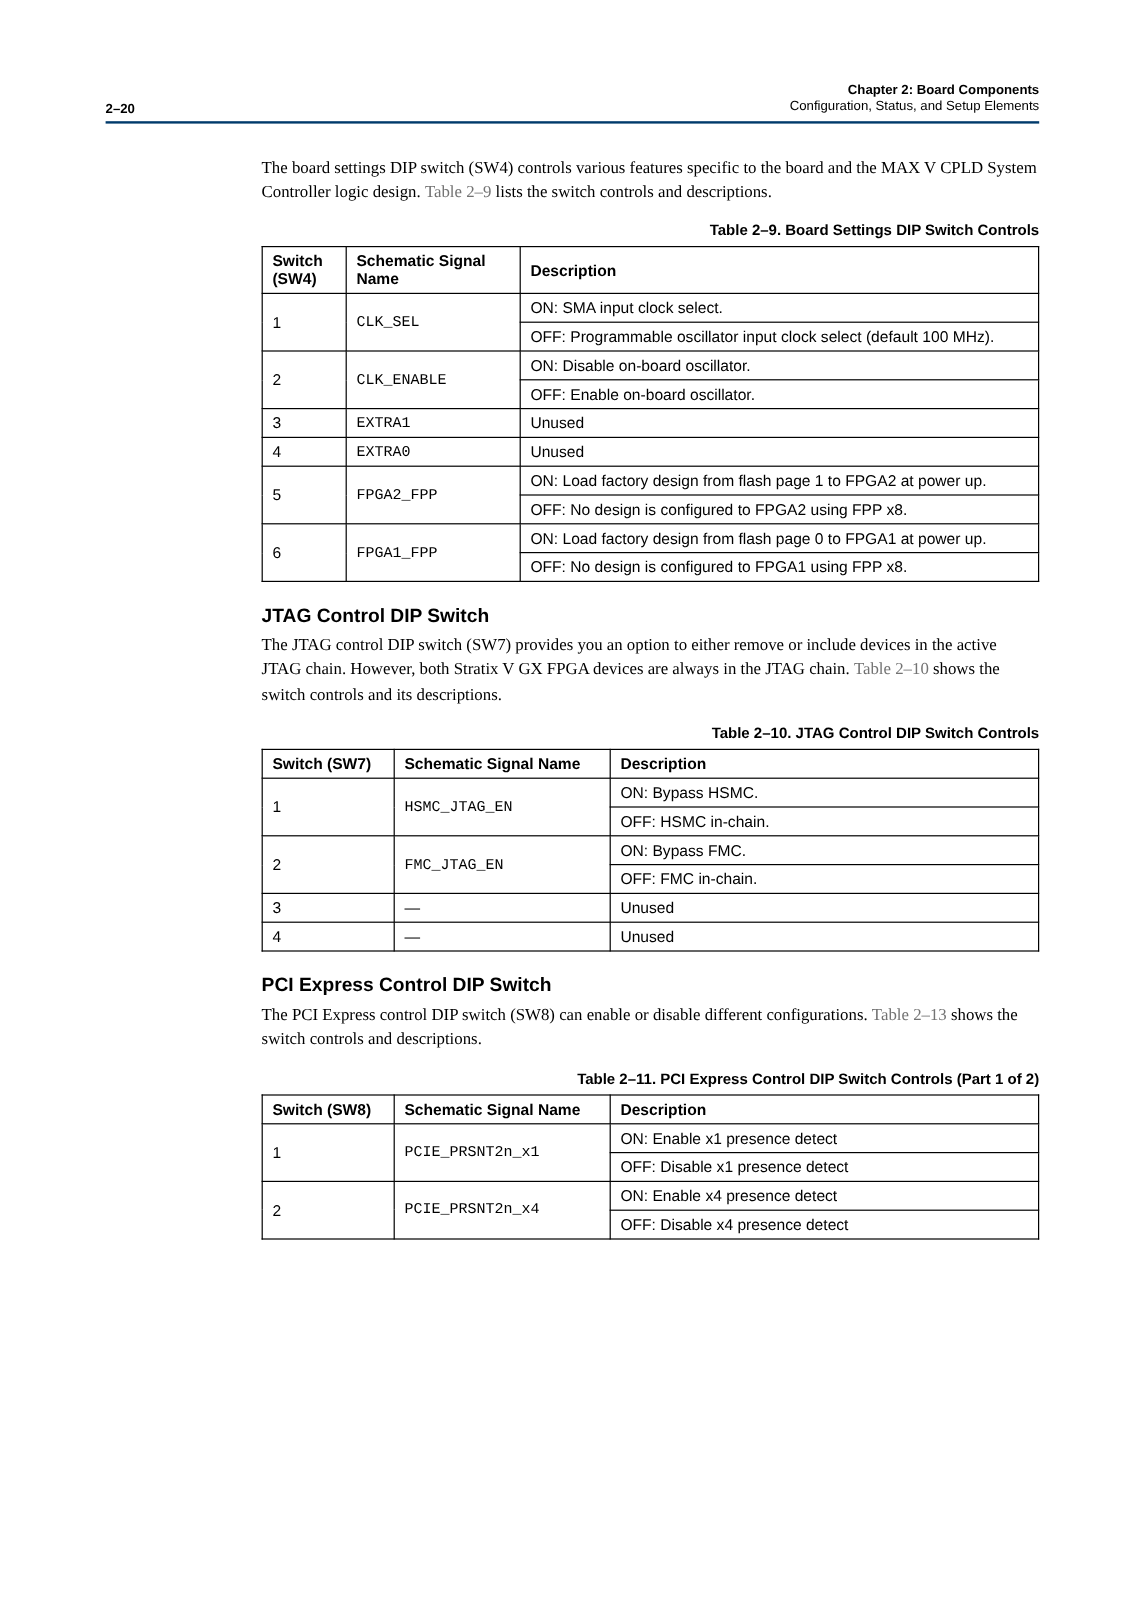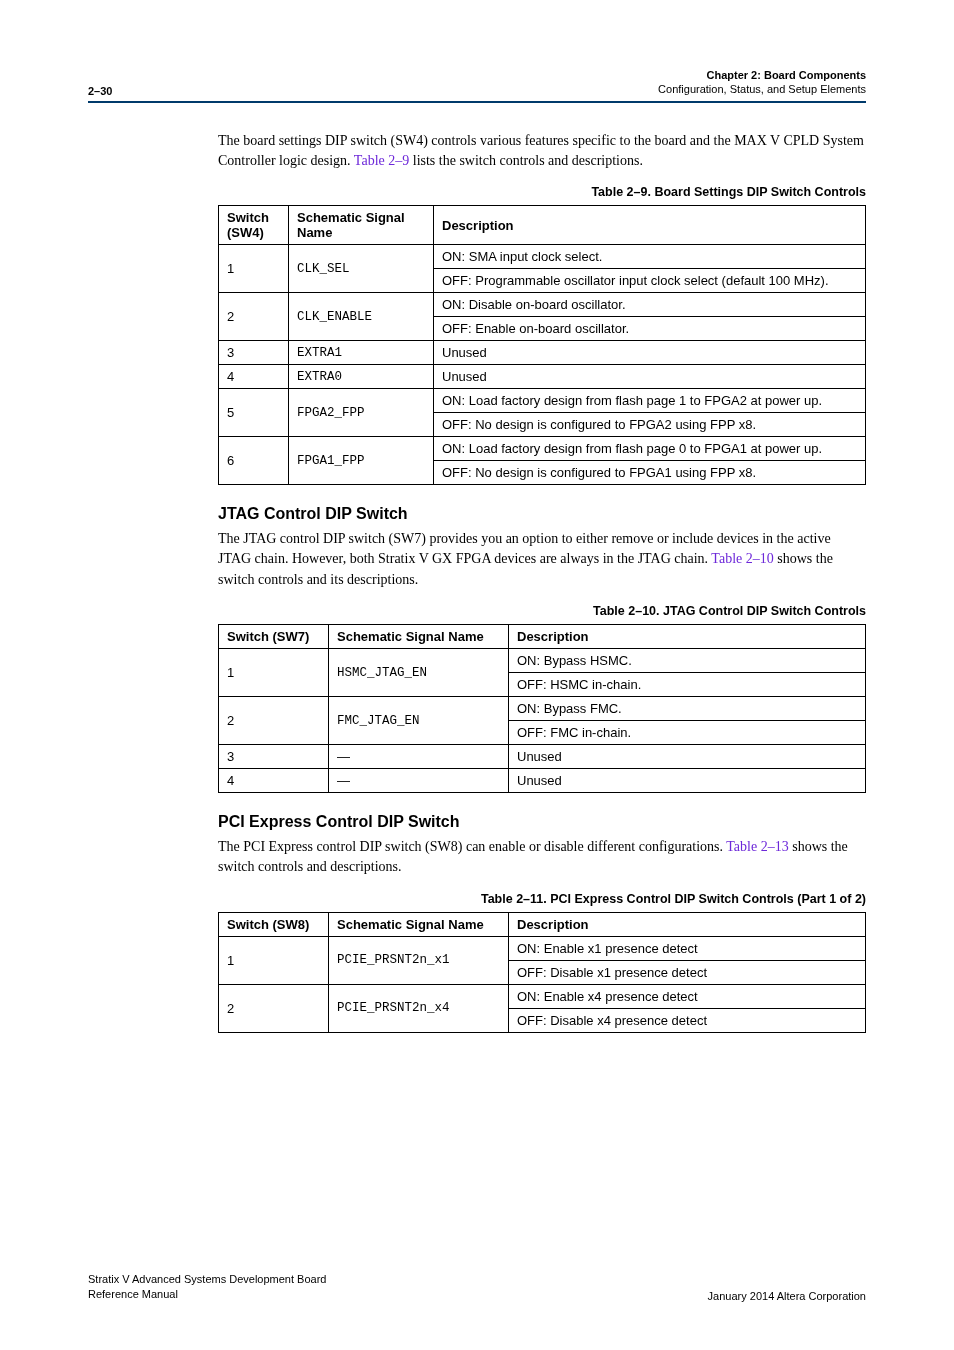--- a/index.html
+++ b/index.html
@@ -49,22 +49,23 @@
     font-size: 16px;
     margin: 0 0 6px 0;
   }
   p.body {
     font-family: "Book Antiqua", Palatino, Georgia, serif;
     font-size: 14px;
     line-height: 1.45;
     margin: 0 0 14px 0;
   }
   a.link {
-    color: #6d28d9;
+    color: #737373;
     text-decoration: none;
+    font-family: Liberation Serif, serif;
   }
   .table-caption {
     font-family: Arial, Helvetica, sans-serif;
     font-weight: bold;
     font-size: 12.5px;
     margin: 4px 0 6px 0;
     text-align: right;
   }
   table.data {
     border-collapse: collapse;
@@ -103,21 +104,21 @@
   .footer-left {
     line-height: 1.35;
   }
 </style>
 </head>
 <body>
 
 <div class="page">
 
   <div class="header">
-    <div class="hdr-left">2–30</div>
+    <div class="hdr-left">2–20</div>
     <div class="hdr-right">
       <div class="hdr-chapter">Chapter 2:  Board Components</div>
       <div class="hdr-sub">Configuration, Status, and Setup Elements</div>
     </div>
   </div>
 
   <div class="content">
 
     <p class="body">
       <span>The board settings DIP switch (SW4) controls various features specific to the board and the MAX V CPLD System Controller logic design. </span><a class="link">Table 2–9</a><span> lists the switch controls and descriptions.</span>
@@ -270,21 +271,14 @@
           <td>ON: Enable x4 presence detect</td>
         </tr>
         <tr>
             <td>OFF: Disable x4 presence detect</td>
           </tr>
       </tbody>
     </table>
 
   </div>
 
-  <div class="footer">
-    <div class="footer-left">
-      <div>Stratix V Advanced Systems Development Board</div>
-      <div>Reference Manual</div>
-    </div>
-    <div>January 2014   Altera Corporation</div>
-  </div>
 
 </div>
 
 </body></html>

